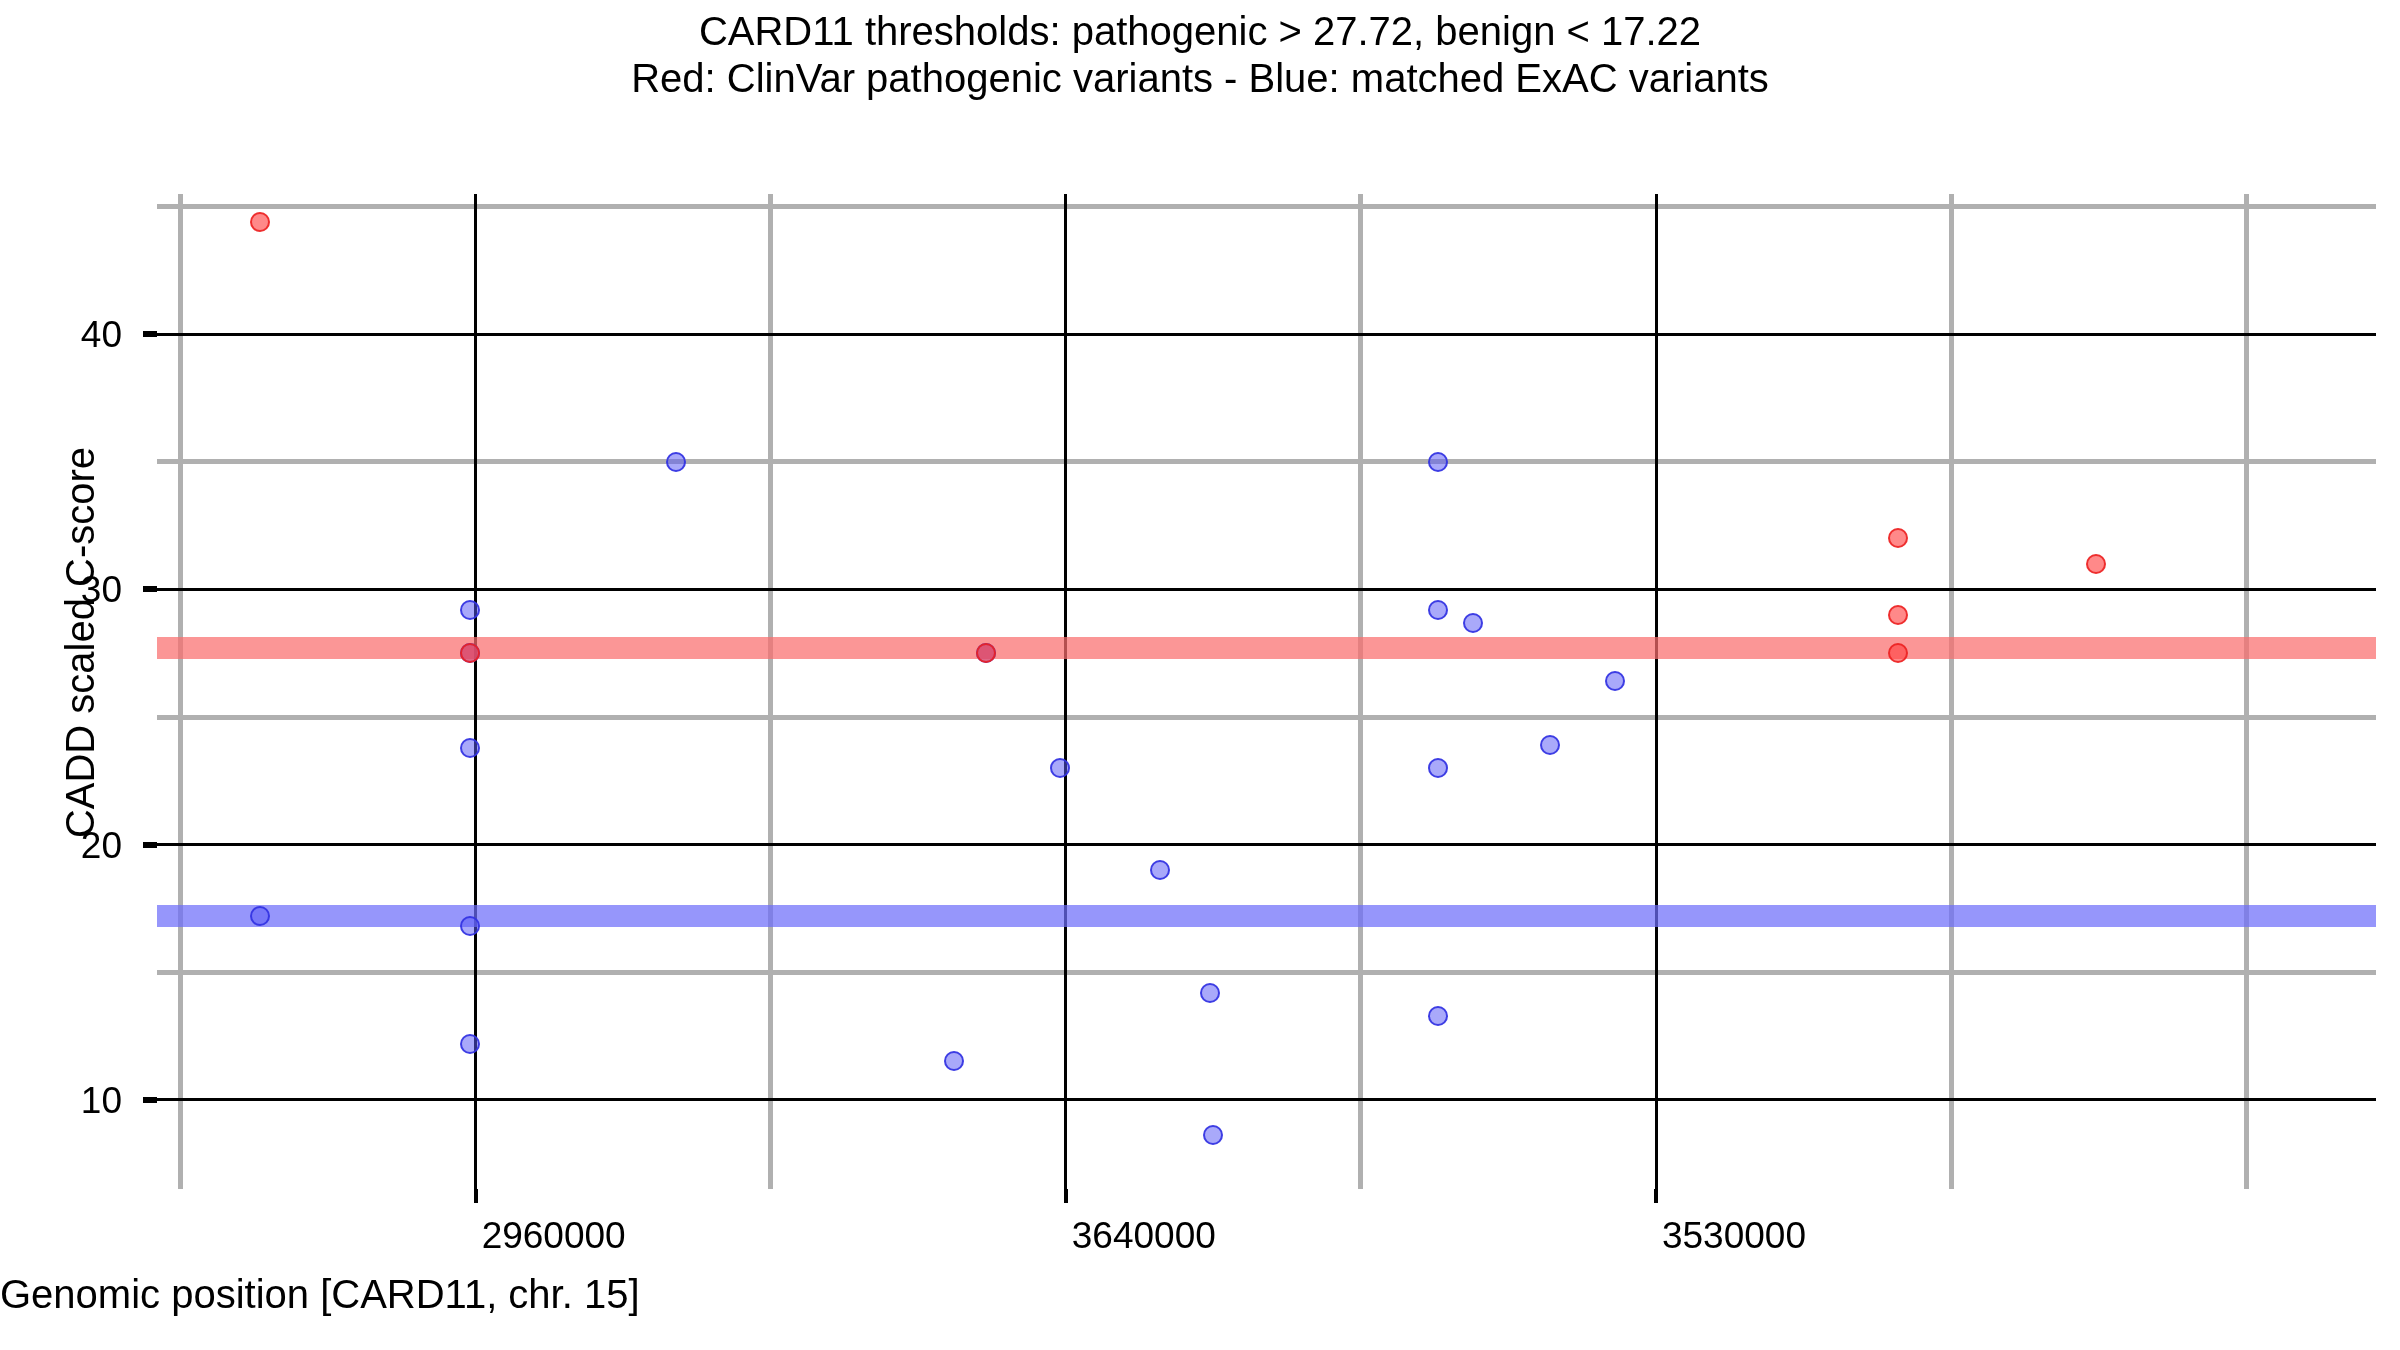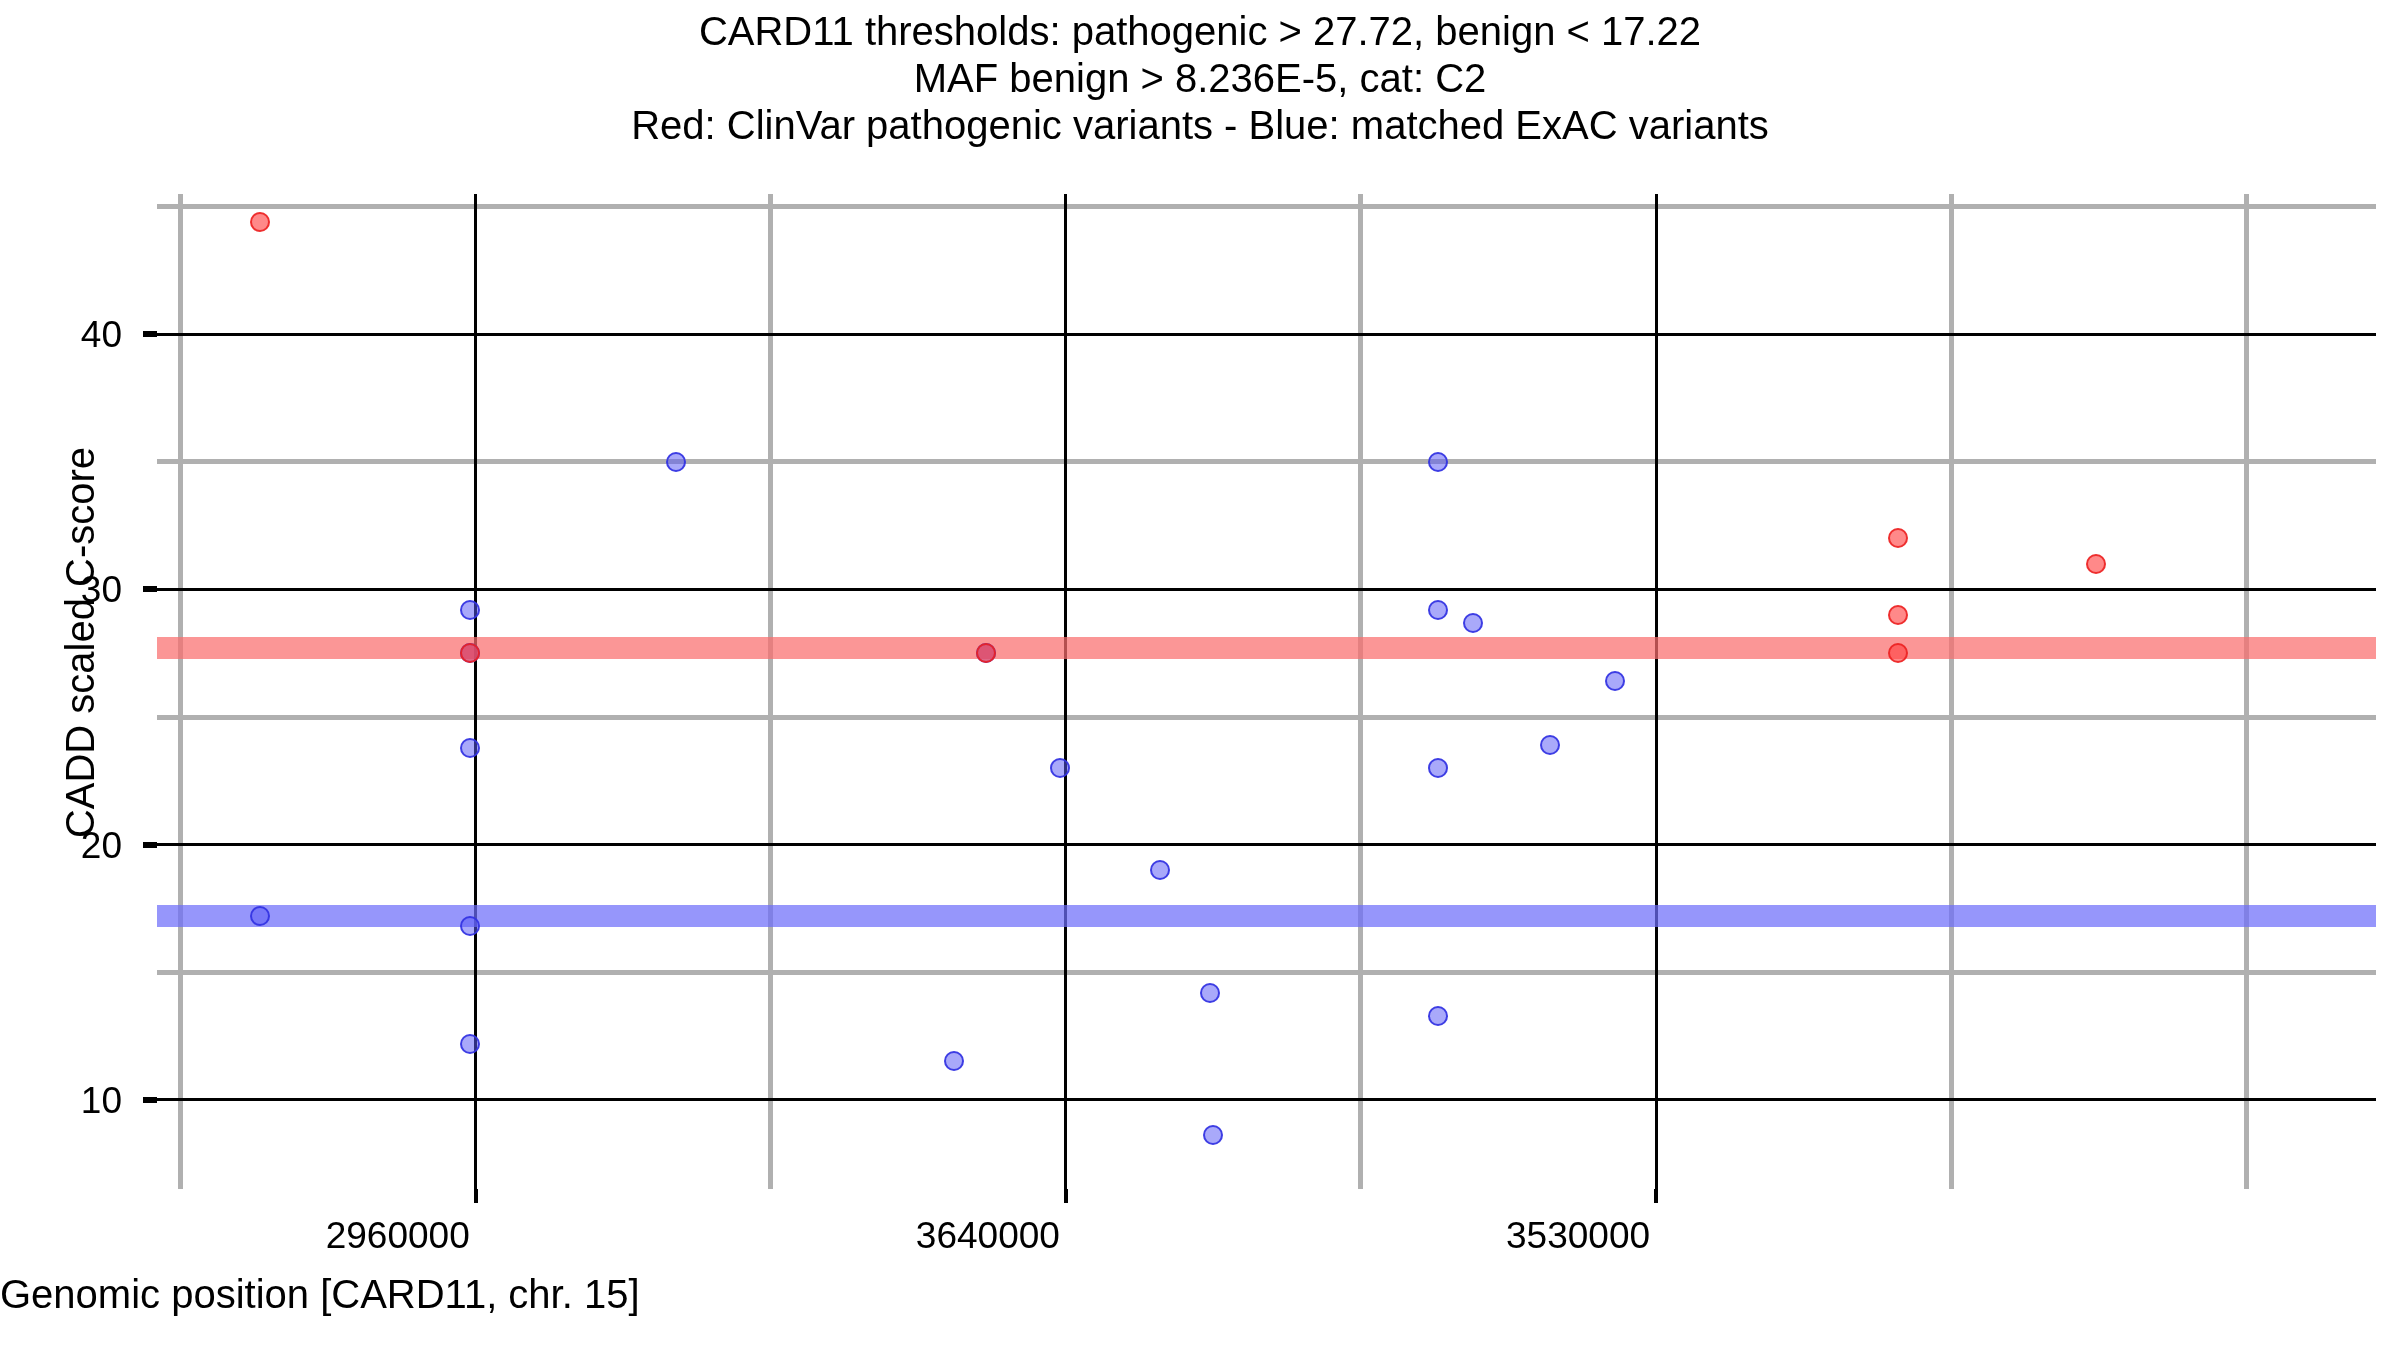--- a/index.html
+++ b/index.html
@@ -130,34 +130,33 @@
     white-space: nowrap;
   }
   .xtick-mark {
     position: absolute;
     width: 4px;
     height: 14px;
     background: #000;
   }
   .xtick-label {
     position: absolute;
-    text-align: left;
+    text-align: right;
     font-size: 37px;
     line-height: 37px;
     white-space: nowrap;
   }
 </style>
 </head>
 <body>
 
 <div id="figure">
 
   <div id="title-block">
     <div class="title-line">CARD11 thresholds: pathogenic &gt; 27.72, benign &lt; 17.22</div>
-    <div class="title-line">MAF benign &gt; 8.236E-5, cat: C2</div>
     <div class="title-line">Red: ClinVar pathogenic variants - Blue: matched ExAC variants</div>
   </div>
 
   <div id="ylabel">CADD scaled C-score</div>
   <div id="xlabel">Genomic position [CARD11, chr. 15]</div>
 
   <div id="plot">
       <div class="gridline-h" style="top: 775.641px; background: rgb(176, 176, 176);"></div>
       <div class="gridline-h" style="top: 520.513px; background: rgb(176, 176, 176);"></div>
       <div class="gridline-h" style="top: 265.385px; background: rgb(176, 176, 176);"></div>

